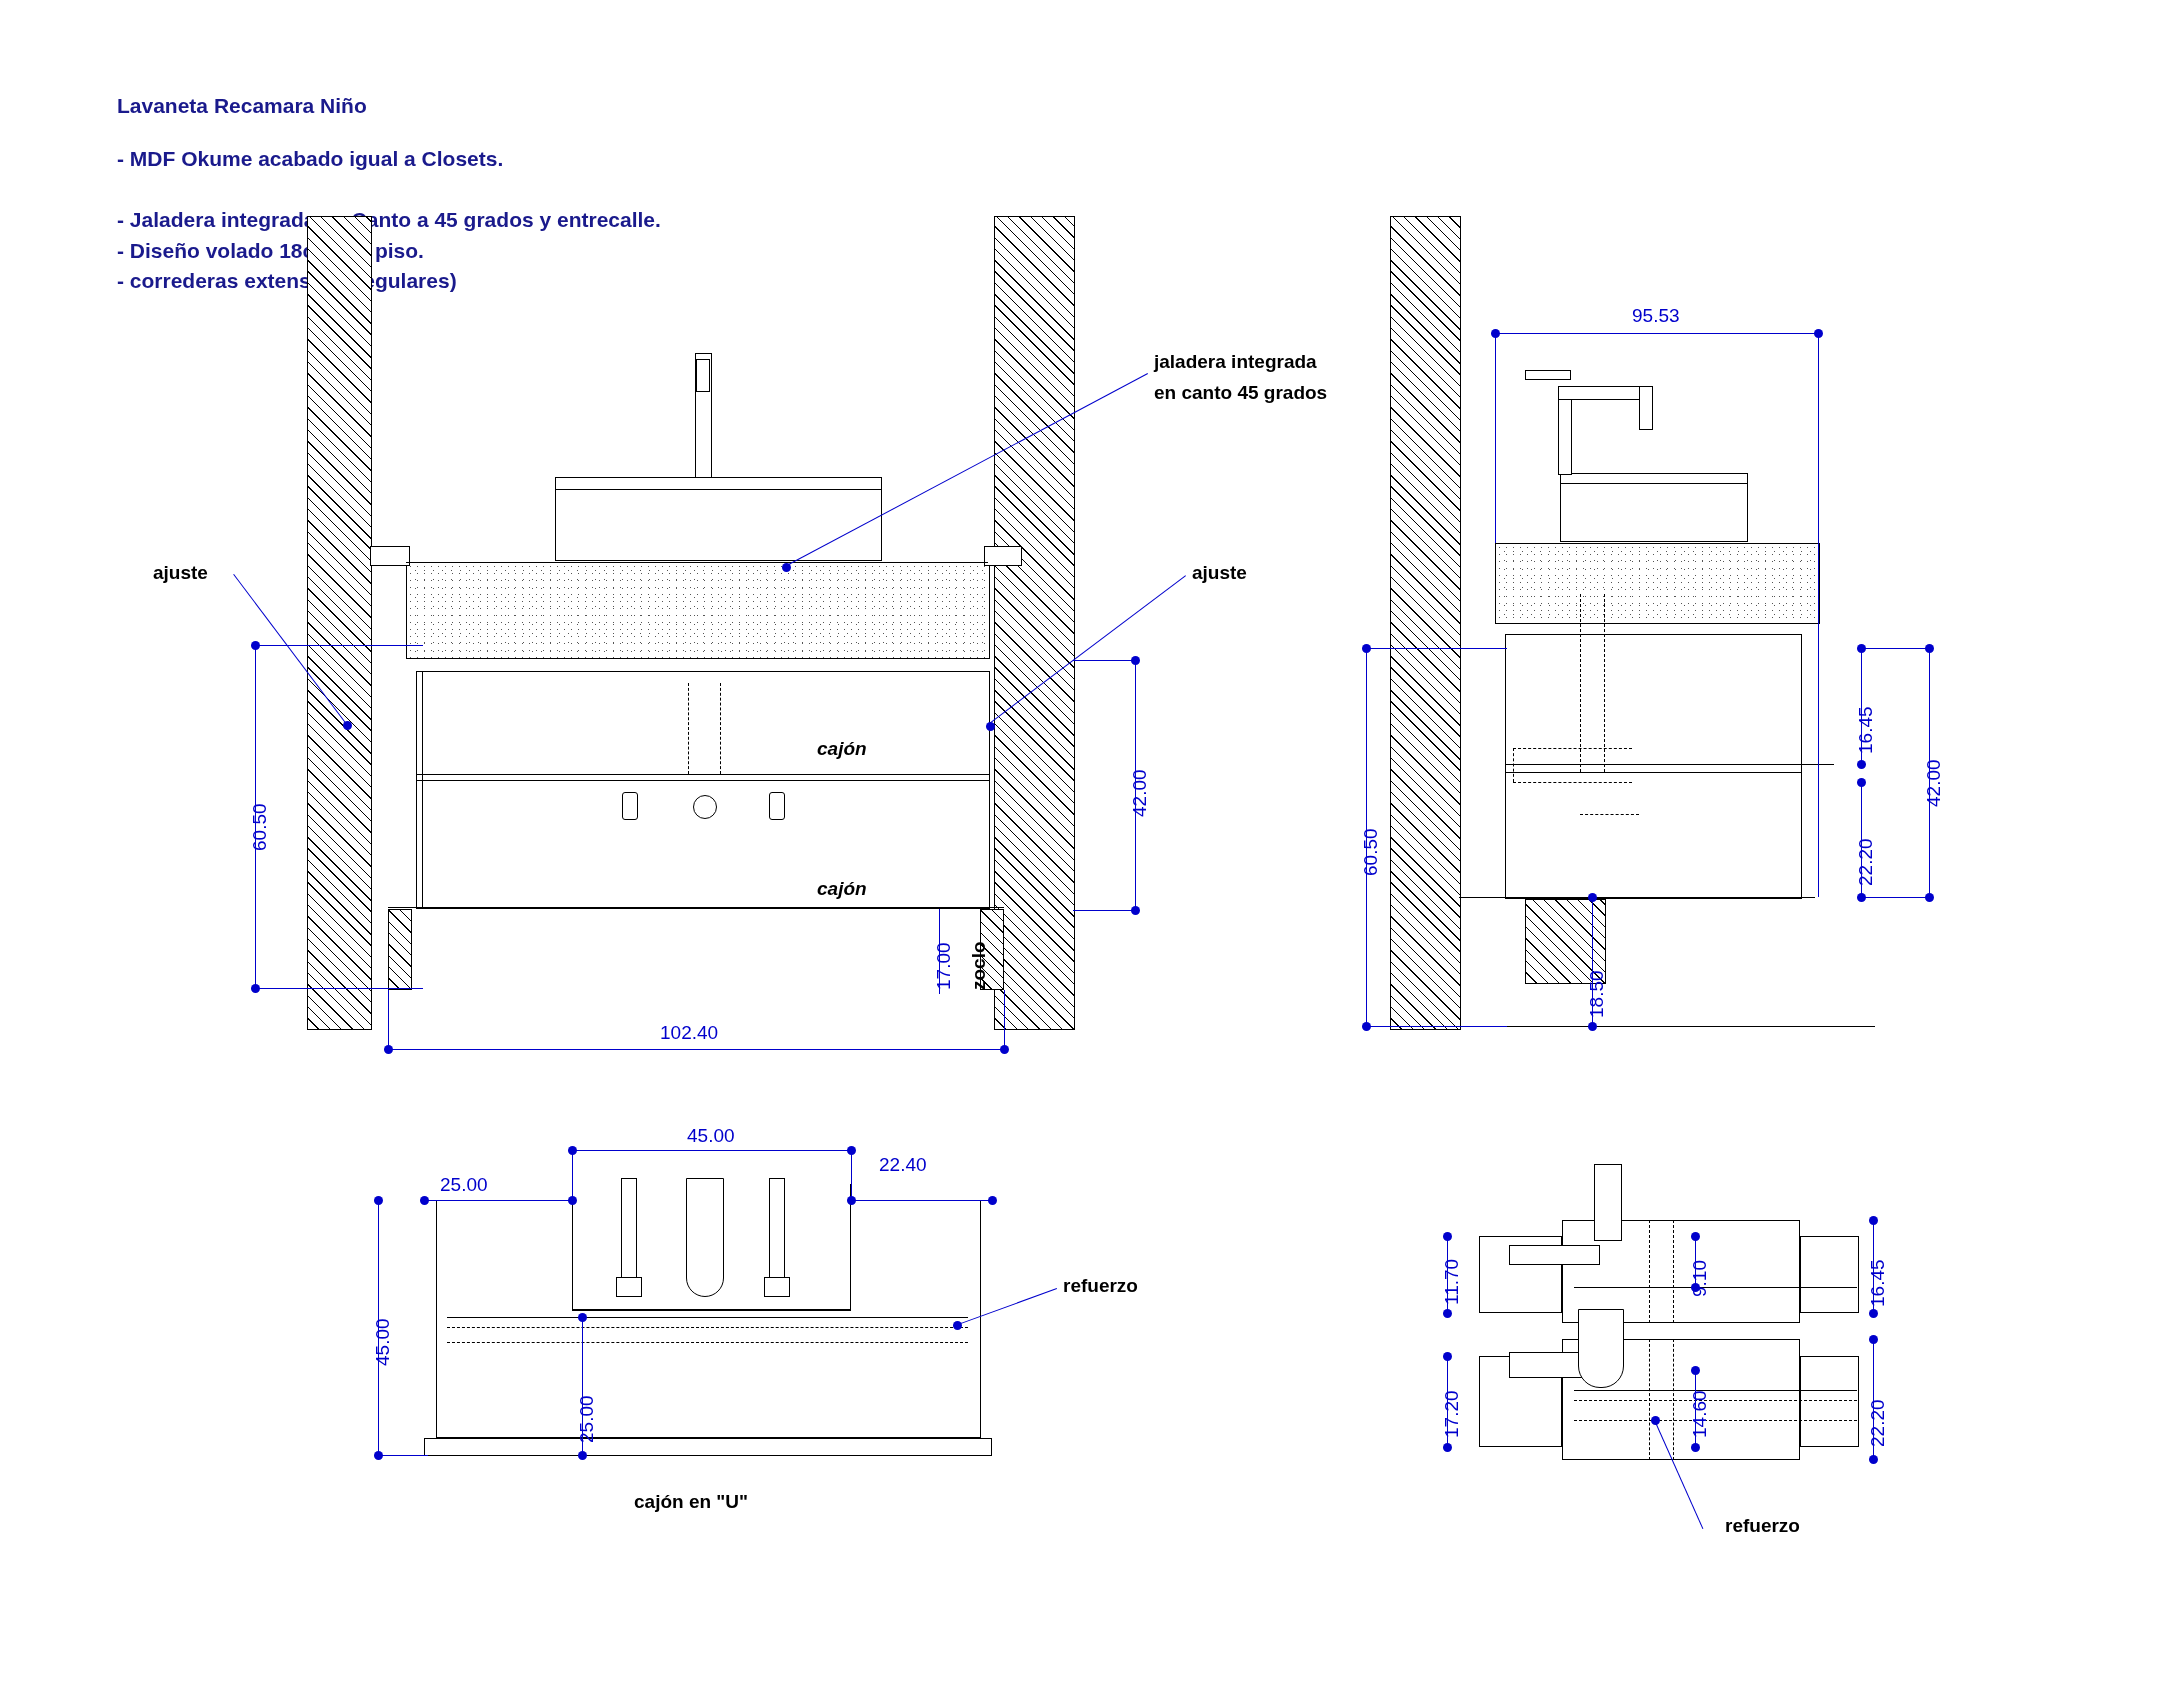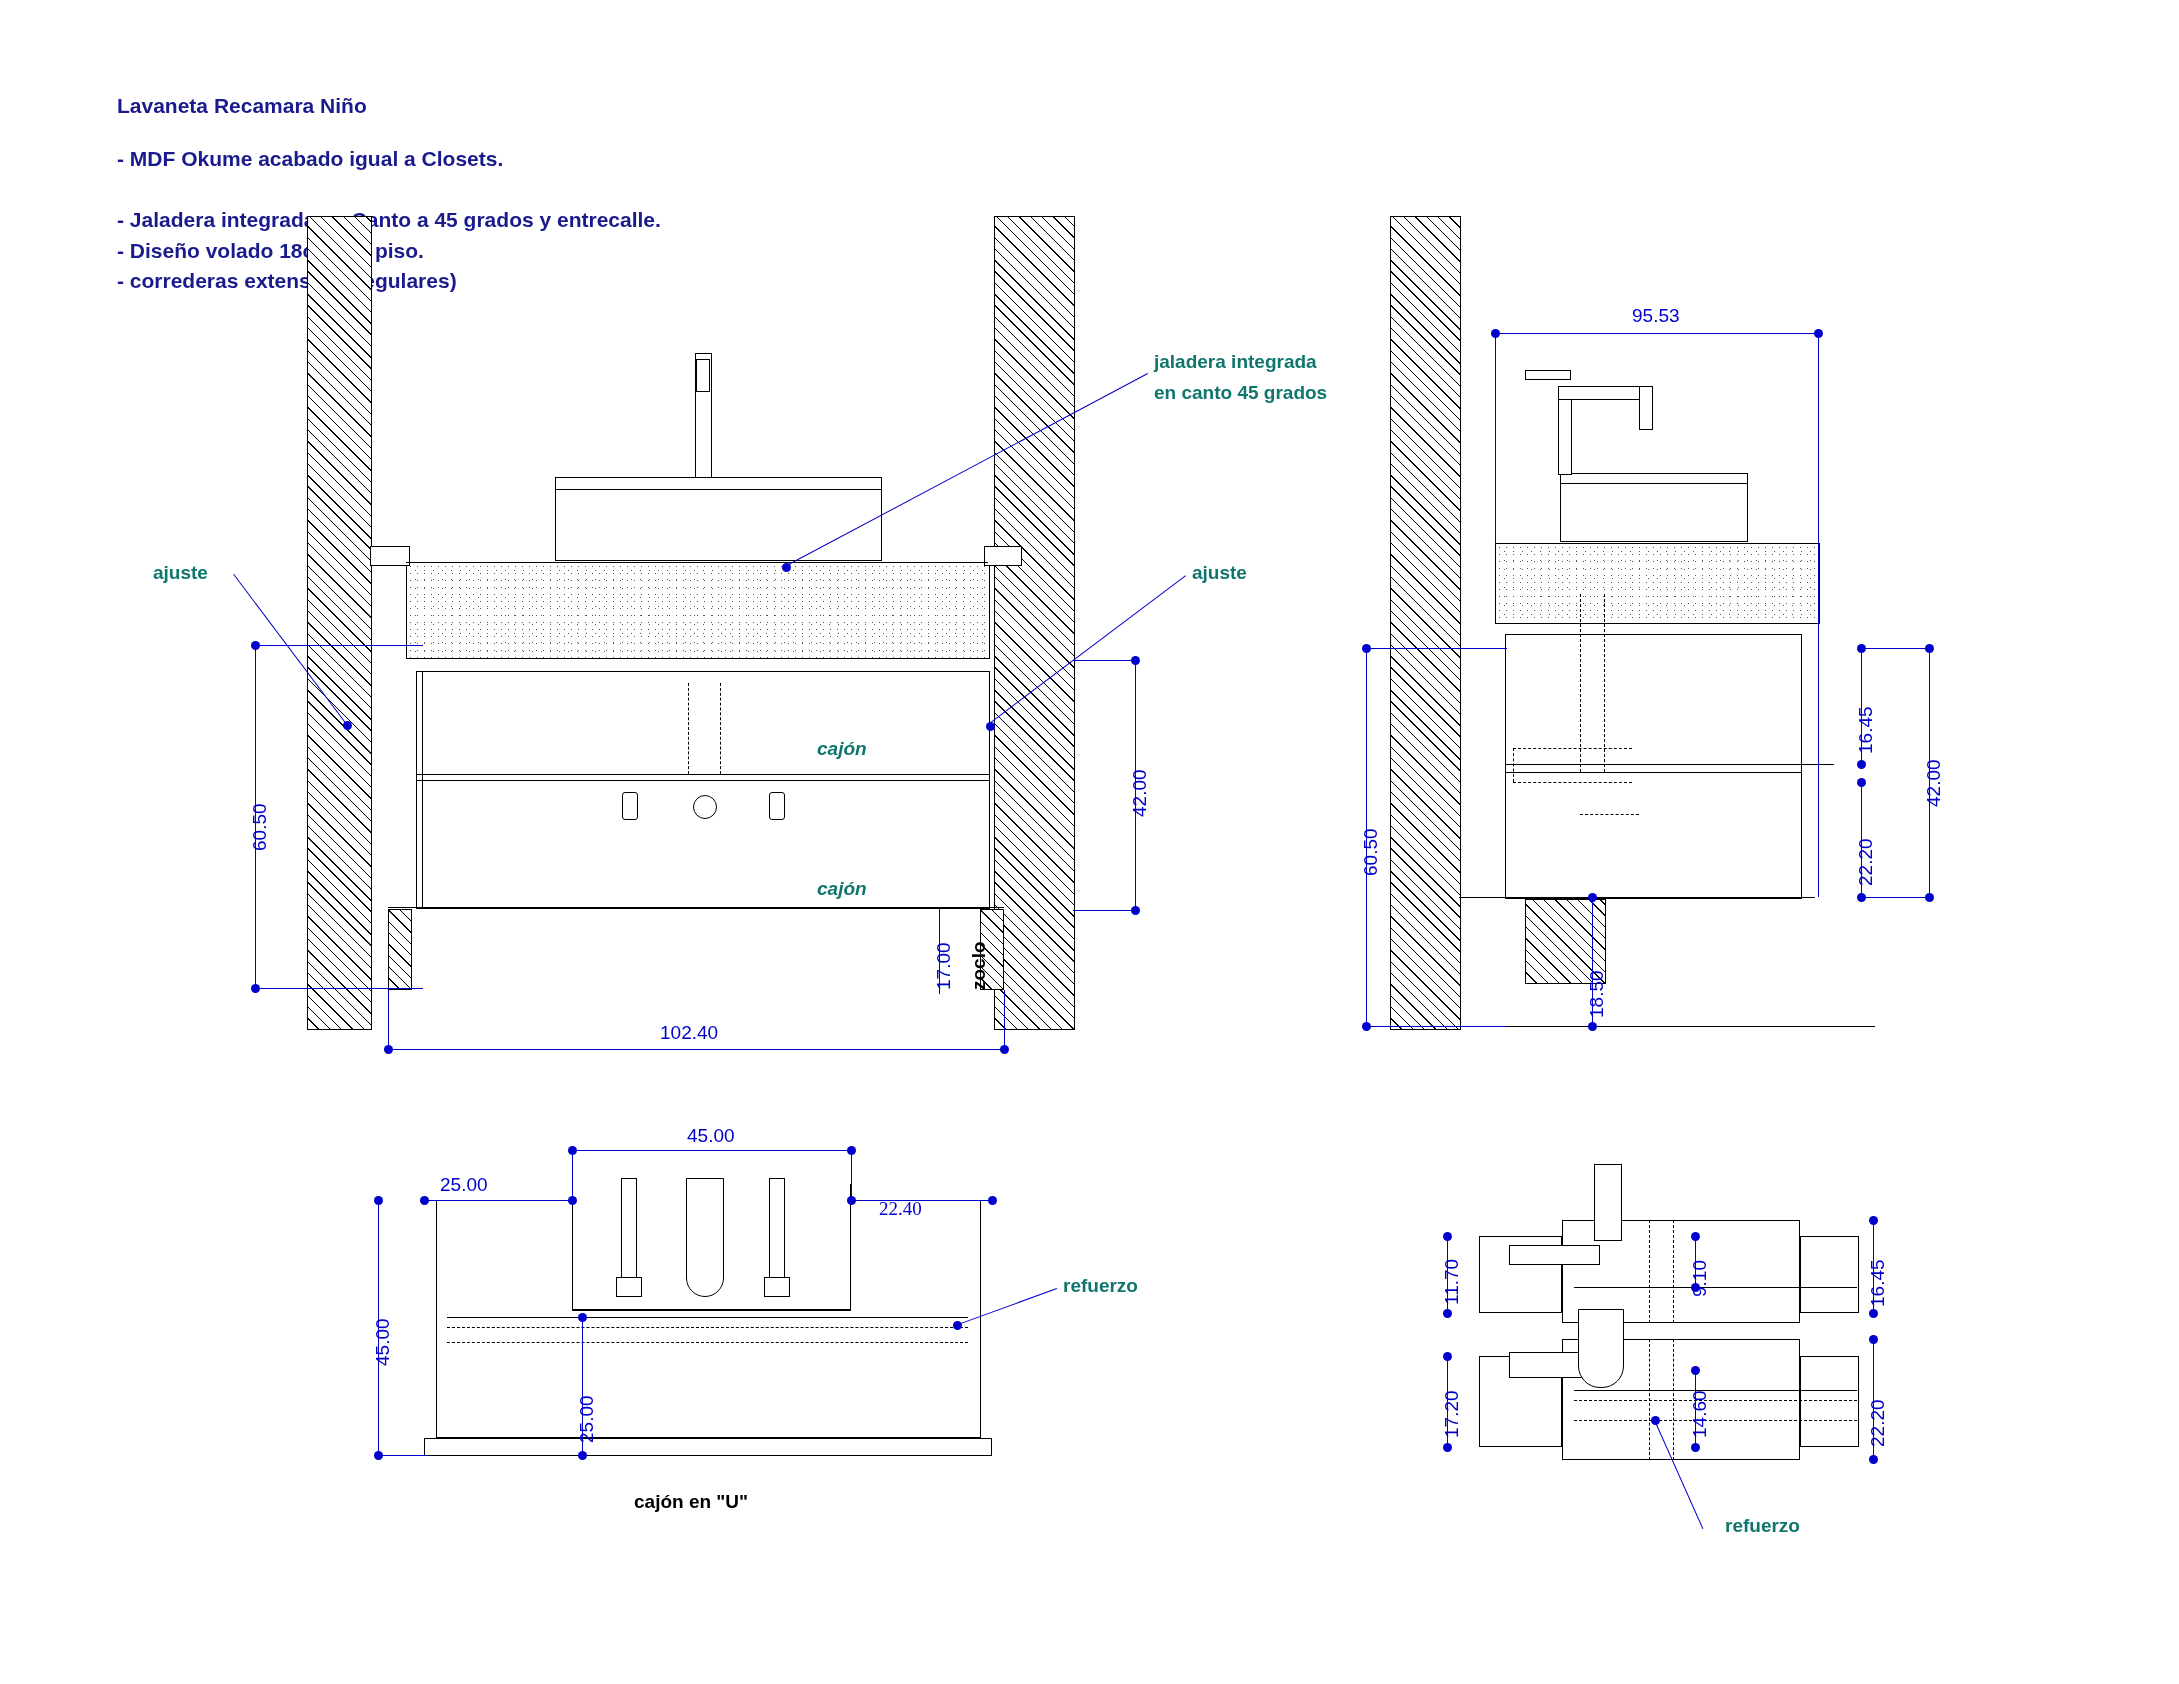--- a/index.html
+++ b/index.html
@@ -97,21 +97,21 @@
     height: 1px;
     background: #0000cc;
     transform-origin: 0 0;
   }
   .ital { font-style: italic; }
   .caption {
     font-size: 19px;
     font-weight: bold;
     color: #000;
   }
-  .lbl { font-size: 19px; color: #0f766e; }
+  .lbl { font-size: 19px; color: #000000; }
 </style>
 </head>
 <body>
 
 <div id="sheet">
 
   <div class="txt" id="title">Lavaneta Recamara Niño</div>
   <div class="txt note" style="top:147px">- MDF Okume acabado igual a Closets.</div>
   <div class="txt note" style="top:208px">- Jaladera integrada en Canto a 45 grados y entrecalle.</div>
   <div class="txt note" style="top:239px">- Diseño volado 18cm del piso.</div>
@@ -288,21 +288,21 @@
     <div class="dimtext" style="left:687px; top:1125px;">45.00</div>
 
     <div class="bline hair" style="left:424px; top:1200px; width:149px;"></div>
     <div class="dot" style="left:424px; top:1200px;"></div>
     <div class="dot" style="left:572px; top:1200px;"></div>
     <div class="dimtext" style="left:440px; top:1174px;">25.00</div>
 
     <div class="bline hair" style="left:851px; top:1200px; width:141px;"></div>
     <div class="dot" style="left:851px; top:1200px;"></div>
     <div class="dot" style="left:992px; top:1200px;"></div>
-    <div class="dimtext" style="left:879px; top:1198px;font-family:Liberation Serif, serif;">22.40</div>
+    <div class="dimtext" style="left:879px; top:1154px;">22.40</div>
 
     <div class="bline vhair" style="left:378px; top:1200px; height:255px;"></div>
     <div class="dot" style="left:378px; top:1200px;"></div>
     <div class="dot" style="left:378px; top:1455px;"></div>
     <div class="bline hair" style="left:378px; top:1455px; width:50px;"></div>
     <div class="dimtext vert" style="left:372px; top:1366px;">45.00</div>
 
     <div class="bline vhair" style="left:582px; top:1317px; height:139px;"></div>
     <div class="dot" style="left:582px; top:1317px;"></div>
     <div class="dot" style="left:582px; top:1455px;"></div>

